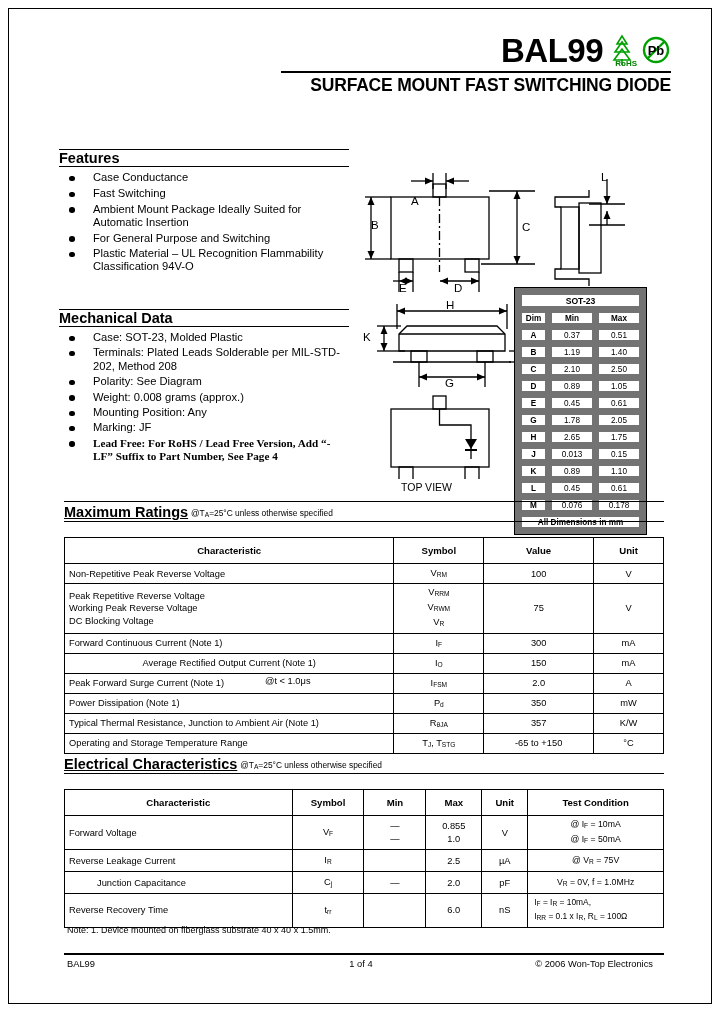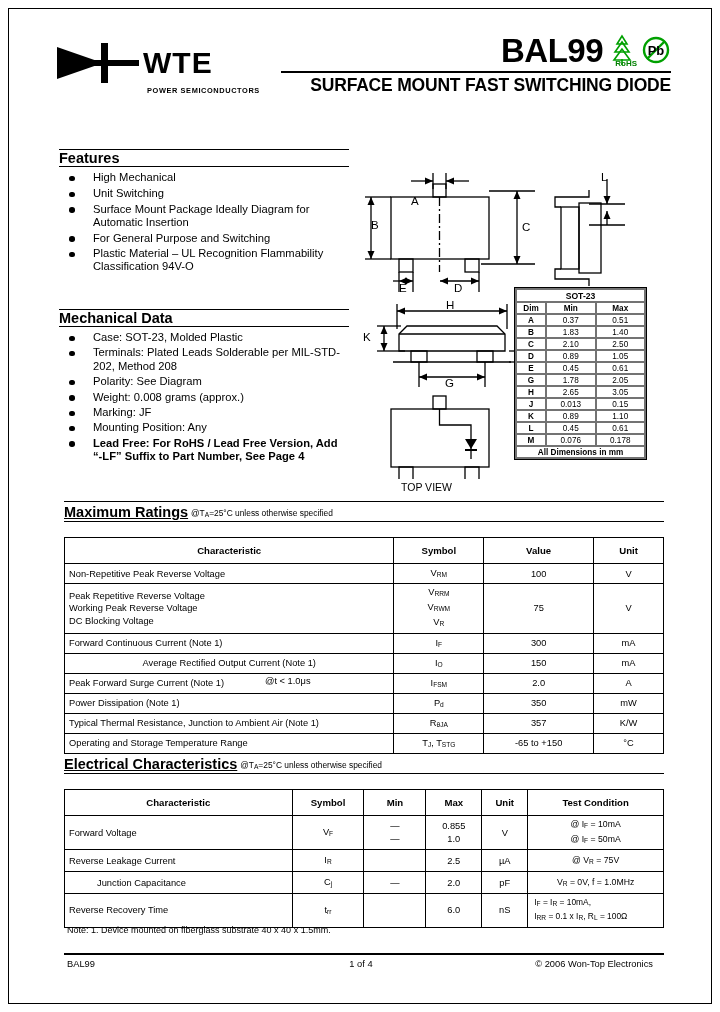--- a/index.html
+++ b/index.html
@@ -46,30 +46,30 @@
   .feat { position:absolute; left:50px; top:140px; width:290px; }
   .mech { position:absolute; left:50px; top:300px; width:290px; }
 
   ul.bul { list-style:none; margin:4px 0 0 0; padding:0; }
   ul.bul li { position:relative; padding-left:34px; font-size:11.2px; line-height:13.4px; margin-bottom:3px; }
   ul.bul li:before {
     content:""; position:absolute; left:10px; top:4.5px;
     width:5.5px; height:5.5px; background:#000; border-radius:50%;
   }
   ul.bul li.tight { margin-bottom:2px; }
-  .bold-li { font-weight:bold; }
+  .bold-li { font-weight:bold;font-family:Liberation Serif, serif; }
 
   
   .draw { position:absolute; left:340px; top:150px; width:320px; height:320px; }
   .lbl { font-size:11.5px; font-family:"Liberation Sans",sans-serif; }
 
   
   .sot { position:absolute; left:505px; top:278px; width:133px; border:1.6px solid #000; background:#fff; }
   .sot table { border-collapse:collapse; width:100%; }
-  .sot td, .sot th { border:2px solid #737373; font-size:8.2px; text-align:center; padding:0.5px 0; height:11.6px; font-family:"Liberation Sans",sans-serif;}
+  .sot td, .sot th { border:7px solid #737373; font-size:8.2px; text-align:center; padding:0.5px 0; height:11.6px; font-family:"Liberation Sans",sans-serif;}
   .sot .ttl { font-weight:bold; font-size:8.6px; border-bottom:1.4px solid #000;}
   .sot .hd { font-weight:bold; }
   .sot .dim { font-weight:bold; width:30px; }
   .sot .allmm { font-weight:bold; font-size:8.2px; border-top:1.4px solid #000;}
 
   
   .ratings-head { position:absolute; left:55px; top:492px; width:600px; }
   .elec-head { position:absolute; left:55px; top:744px; width:600px; }
   .sec-title { font-size:14.5px; font-weight:bold; display:inline;text-decoration:underline; }
   .sec-cond { font-size:8.4px; display:inline; margin-left:3px; position:relative; top:-1px;}
@@ -93,31 +93,20 @@
   .foot-r { right:58px; }
 </style>
 </head>
 <body>
 
 <div class="page">
 <div class="inner">
 
   <div class="header">
 
-    <div class="logo-wrap">
-      <div class="logo-row">
-        <svg class="logo-mark" viewBox="0 0 92 44">
-          <polygon points="6,6 6,38 52,22" fill="#000"></polygon>
-          <rect x="50" y="2" width="7" height="40" fill="#000"></rect>
-          <rect x="30" y="19" width="58" height="6" fill="#000"></rect>
-        </svg>
-        <span class="wte-txt">WTE</span>
-      </div>
-      <div class="logo-sub">POWER SEMICONDUCTORS</div>
-    </div>
 
     <div class="partbox">
       <div class="partline">
         <span class="partno">BAL99</span>
         <span class="rohs">
           <svg width="26" height="34" viewBox="0 0 26 34">
             <g fill="none" stroke="#00A000" stroke-width="1.6">
               <path d="M13 3 L8 11 L18 11 Z"></path>
               <path d="M13 9 L6 19 L20 19 Z"></path>
               <path d="M13 16 L5 27 L21 27 Z"></path>
@@ -137,39 +126,39 @@
       <div class="hrule"></div>
       <div class="subtitle">SURFACE MOUNT FAST SWITCHING DIODE</div>
     </div>
   </div>
 
   <div class="feat">
     <div class="sec-rule-top"></div>
     <div class="sec-h">Features</div>
     <div class="sec-rule"></div>
     <ul class="bul">
-      <li>High Mechanical</li>
-      <li class="tight">Unit Switching</li>
-      <li class="tight">Surface Mount Package Ideally Diagram for Automatic Insertion</li>
+      <li>Case Conductance</li>
+      <li class="tight">Fast Switching</li>
+      <li class="tight">Ambient Mount Package Ideally Suited for Automatic Insertion</li>
       <li class="tight">For General Purpose and Switching</li>
       <li class="tight">Plastic Material – UL Recognition Flammability Classification 94V-O</li>
     </ul>
   </div>
 
   <div class="mech">
     <div class="sec-rule-top"></div>
     <div class="sec-h">Mechanical Data</div>
     <div class="sec-rule"></div>
     <ul class="bul">
       <li class="tight">Case: SOT-23, Molded Plastic</li>
       <li class="tight">Terminals: Plated Leads Solderable per MIL-STD-202, Method 208</li>
       <li class="tight">Polarity: See Diagram</li>
       <li class="tight">Weight: 0.008 grams (approx.)</li>
+      <li class="tight">Mounting Position: Any</li>
       <li class="tight">Marking: JF</li>
-      <li class="tight">Mounting Position: Any</li>
       <li class="tight bold-li">Lead Free: For RoHS / Lead Free Version, Add “-LF” Suffix to Part Number, See Page 4</li>
     </ul>
   </div>
 
   <div class="draw">
     <svg width="320" height="320" viewBox="0 0 320 320">
       <g stroke="#000" fill="none" stroke-width="1.3">
 
         <rect x="42" y="38" width="98" height="62"></rect>
         <rect x="84" y="25" width="13" height="13"></rect>
@@ -291,21 +280,21 @@
         <td class="hd">Min</td>
         <td class="hd">Max</td>
       </tr>
       <tr>
               <td class="dim">A</td>
               <td>0.37</td>
               <td>0.51</td>
             </tr>
       <tr>
               <td class="dim">B</td>
-              <td>1.83</td>
+              <td>1.19</td>
               <td>1.40</td>
             </tr>
       <tr>
               <td class="dim">C</td>
               <td>2.10</td>
               <td>2.50</td>
             </tr>
       <tr>
               <td class="dim">D</td>
               <td>0.89</td>
@@ -317,21 +306,21 @@
               <td>0.61</td>
             </tr>
       <tr>
               <td class="dim">G</td>
               <td>1.78</td>
               <td>2.05</td>
             </tr>
       <tr>
               <td class="dim">H</td>
               <td>2.65</td>
-              <td>3.05</td>
+              <td>1.75</td>
             </tr>
       <tr>
               <td class="dim">J</td>
               <td>0.013</td>
               <td>0.15</td>
             </tr>
       <tr>
               <td class="dim">K</td>
               <td>0.89</td>
               <td>1.10</td>

